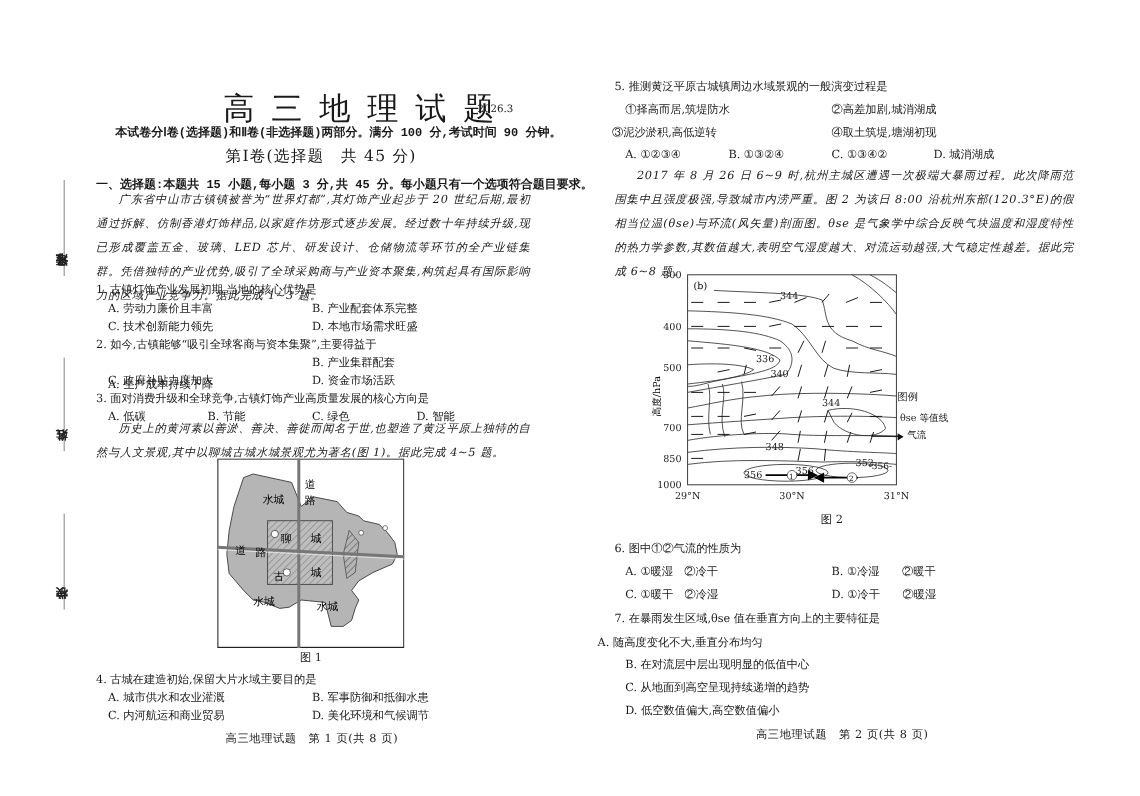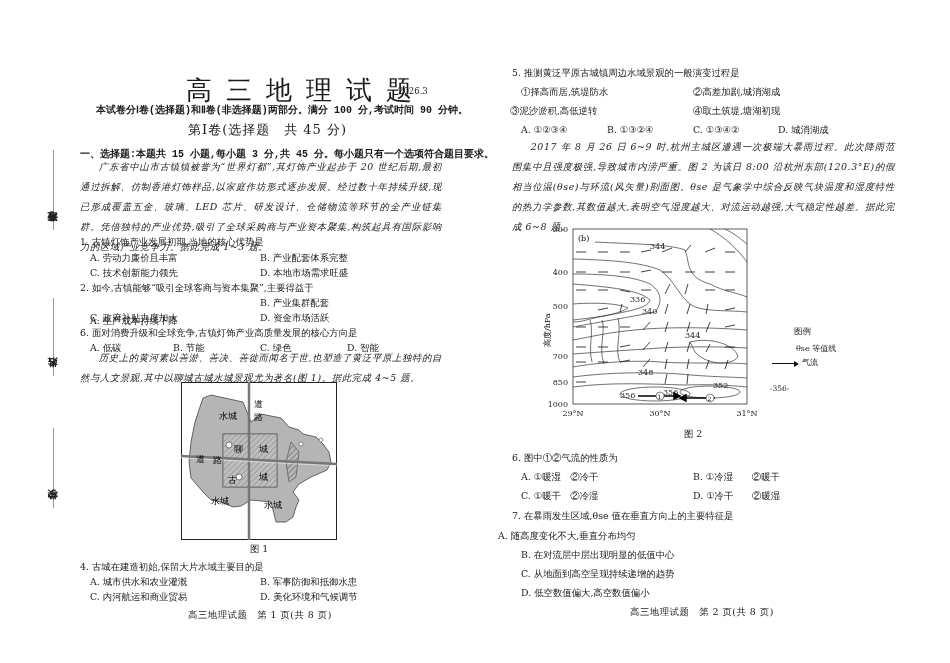--- a/index.html
+++ b/index.html
@@ -41,21 +41,21 @@
   <div class="abs t" style="left:260px;top:252px;">B. 产业配套体系完整</div>
   <div class="abs t" style="left:90px;top:267px;">C. 技术创新能力领先</div>
   <div class="abs t" style="left:260px;top:267px;">D. 本地市场需求旺盛</div>
 
   <div class="abs t" style="left:80px;top:282px;">2. 如今,古镇能够“吸引全球客商与资本集聚”,主要得益于</div>
   <div class="abs t" style="left:90px;top:297px;margin-top:18px;">A. 生产成本持续下降</div>
   <div class="abs t" style="left:260px;top:297px;">B. 产业集群配套</div>
   <div class="abs t" style="left:90px;top:312px;">C. 政府补贴力度加大</div>
   <div class="abs t" style="left:260px;top:312px;">D. 资金市场活跃</div>
 
-  <div class="abs t" style="left:80px;top:327px;">6. 面对消费升级和全球竞争,古镇灯饰产业高质量发展的核心方向是</div>
+  <div class="abs t" style="left:80px;top:327px;">3. 面对消费升级和全球竞争,古镇灯饰产业高质量发展的核心方向是</div>
   <div class="abs t" style="left:90px;top:342px;">A. 低碳</div>
   <div class="abs t" style="left:173px;top:342px;">B. 节能</div>
   <div class="abs t" style="left:260px;top:342px;">C. 绿色</div>
   <div class="abs t" style="left:347px;top:342px;">D. 智能</div>
 
   <div class="abs para" style="left:80px;top:348px;width:362px;text-indent:2em;">历史上的黄河素以善淤、善决、善徙而闻名于世,也塑造了黄泛平原上独特的自然与人文景观,其中以聊城古城水城景观尤为著名(图 1)。据此完成 4~5 题。</div>
 
   <div class="abs" style="left:181px;top:382px;width:156px;height:158px;">
     <svg width="156" height="158" viewBox="0 0 156 158">
       <rect x="0.5" y="0.5" width="155" height="157" fill="#fff" stroke="#222" stroke-width="1"></rect>
@@ -230,21 +230,21 @@
         <line x1="205" y1="176" x2="176" y2="176"></line>
         <polygon points="176,173 170,176 176,179"></polygon>
       </g>
       <circle cx="150" cy="174" r="4" fill="#fff" stroke="#333" stroke-width="0.6"></circle>
       <text x="147.5" y="177" font-size="6">1</text>
       <circle cx="200" cy="176" r="4" fill="#fff" stroke="#333" stroke-width="0.6"></circle>
       <text x="197.5" y="179" font-size="6">2</text>
     </svg>
   </div>
 
-  <div class="abs" style="left:770px;top:325px;width:120px;height:60px;">
+  <div class="abs" style="left:724px;top:325px;width:120px;height:60px;">
     <div class="abs t" style="left:24px;top:0px;font-size:8.5px;">图例</div>
     <div class="abs t" style="left:0px;top:18px;font-size:7.5px;margin-top:40px;">-356-</div>
     <div class="abs t" style="left:26px;top:18px;font-size:8px;">θse 等值线</div>
     <div class="abs" style="left:2px;top:38px;width:24px;height:1px;background:#111;"></div>
     <div class="abs" style="left:24px;top:35.5px;width:0;height:0;border-left:5px solid #111;border-top:3px solid transparent;border-bottom:3px solid transparent;"></div>
     <div class="abs t" style="left:32px;top:32px;font-size:8px;">气流</div>
   </div>
 
   <div class="abs t" style="left:684px;top:428px;">图 2</div>
 

